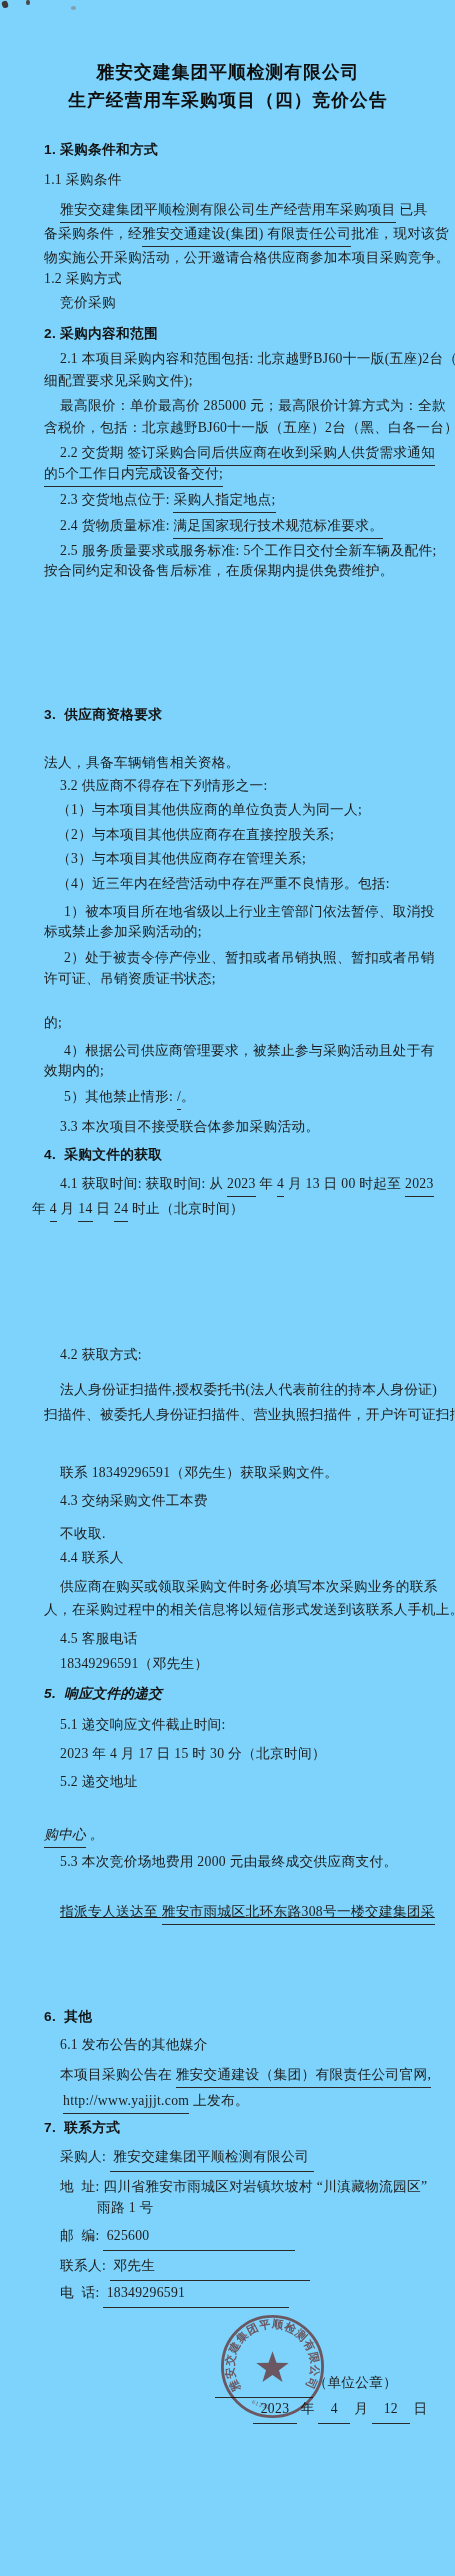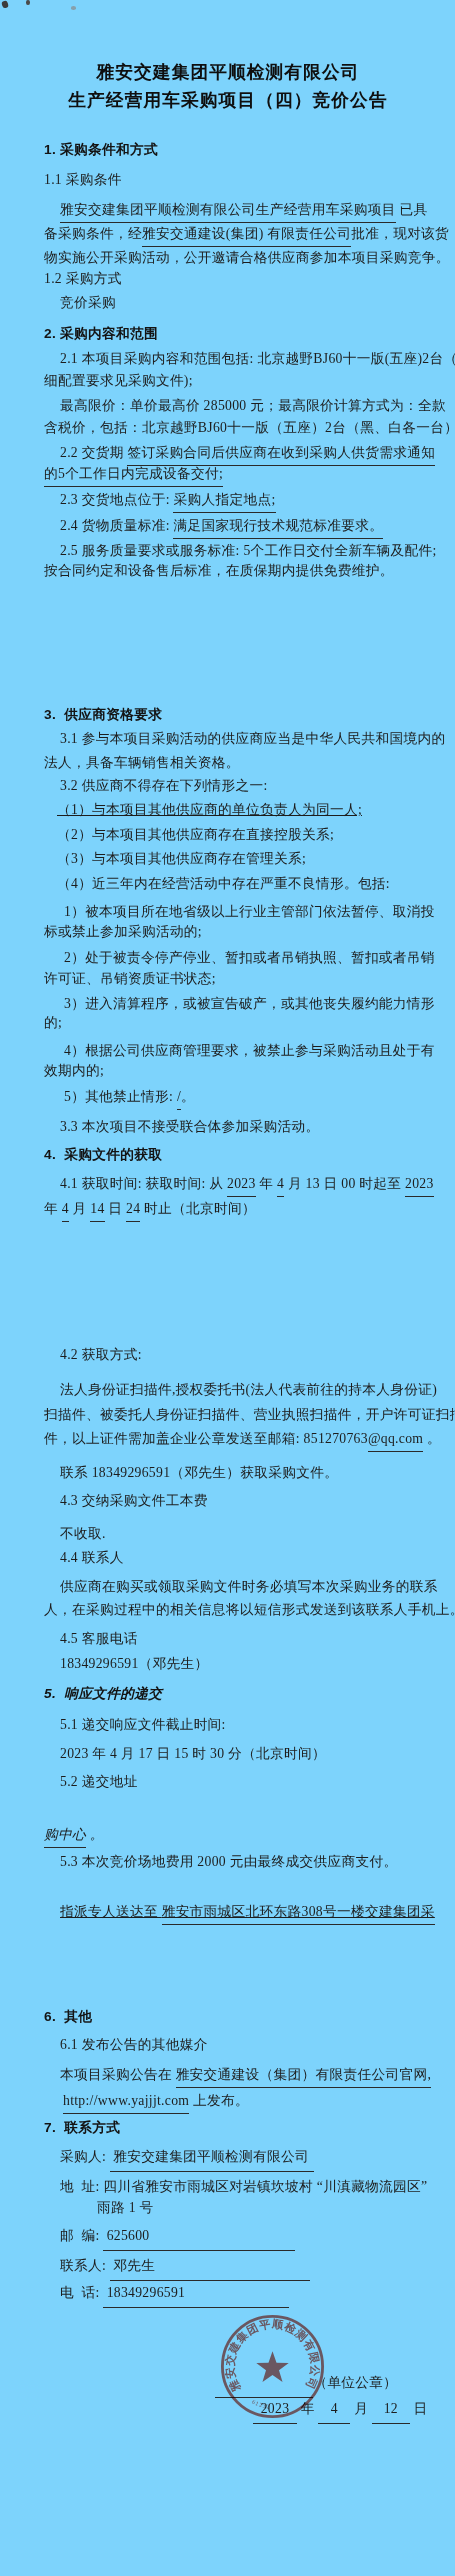--- a/index.html
+++ b/index.html
@@ -60,44 +60,41 @@
       <div class="line" style="top: 371px; left: 44px;"><span>细配置要求见采购文件);</span></div>
       <div class="line" style="top: 396px; left: 60px;"><span class="b">最高限价：</span><span>单价最高价 285000 元；最高限价计算方式为：全款</span></div>
       <div class="line" style="top: 418px; left: 44px;"><span>含税价，包括：北京越野BJ60十一版（五座）2台（黑、白各一台）。</span></div>
       <div class="line" style="top: 443px; left: 60px;"><span>2.2 交货期 </span><span class="u">签订采购合同后供应商在收到采购人供货需求通知</span></div>
       <div class="line" style="top: 464px; left: 44px;"><span class="u">的5个工作日内完成设备交付;</span></div>
       <div class="line" style="top: 490px; left: 60px;"><span>2.3 交货地点位于: </span><span class="u">采购人指定地点;</span></div>
       <div class="line" style="top: 516px; left: 60px;"><span>2.4 货物质量标准: </span><span class="u">满足国家现行技术规范标准要求。</span></div>
       <div class="line" style="top: 541px; left: 60px;"><span>2.5 服务质量要求或服务标准: 5个工作日交付全新车辆及配件;</span></div>
       <div class="line" style="top: 561px; left: 44px;"><span>按合同约定和设备售后标准，在质保期内提供免费维护。</span></div>
       <div class="line h2" style="top: 705px; left: 44px;"><span>3.  供应商资格要求</span></div>
-      <div class="line" style="top: 729px; left: 60px;"><span>3.1 参与本项目采购活动的供应商应当是中华人民共和国境内的</span></div>
       <div class="line" style="top: 753px; left: 44px;"><span>法人，具备车辆销售相关资格。</span></div>
       <div class="line" style="top: 776px; left: 60px;"><span>3.2 供应商不得存在下列情形之一:</span></div>
-      <div class="line" style="top: 800px; left: 57px; text-decoration: underline;"><span>（1）与本项目其他供应商的单位负责人为同一人;</span></div>
+      <div class="line" style="top: 800px; left: 57px;"><span>（1）与本项目其他供应商的单位负责人为同一人;</span></div>
       <div class="line" style="top: 825px; left: 57px;"><span>（2）与本项目其他供应商存在直接控股关系;</span></div>
       <div class="line" style="top: 849px; left: 57px;"><span>（3）与本项目其他供应商存在管理关系;</span></div>
       <div class="line" style="top: 874px; left: 57px;"><span>（4）近三年内在经营活动中存在严重不良情形。包括:</span></div>
       <div class="line" style="top: 902px; left: 64px;"><span>1）被本项目所在地省级以上行业主管部门依法暂停、取消投</span></div>
       <div class="line" style="top: 922px; left: 44px;"><span>标或禁止参加采购活动的;</span></div>
       <div class="line" style="top: 948px; left: 64px;"><span>2）处于被责令停产停业、暂扣或者吊销执照、暂扣或者吊销</span></div>
       <div class="line" style="top: 969px; left: 44px;"><span>许可证、吊销资质证书状态;</span></div>
-      <div class="line" style="top: 994px; left: 64px;"><span>3）进入清算程序，或被宣告破产，或其他丧失履约能力情形</span></div>
       <div class="line" style="top: 1013px; left: 44px;"><span>的;</span></div>
       <div class="line" style="top: 1041px; left: 64px;"><span>4）根据公司供应商管理要求，被禁止参与采购活动且处于有</span></div>
       <div class="line" style="top: 1061px; left: 44px;"><span>效期内的;</span></div>
       <div class="line" style="top: 1087px; left: 64px;"><span>5）其他禁止情形: </span><span class="u">/</span><span>。</span></div>
       <div class="line" style="top: 1117px; left: 60px;"><span>3.3 本次项目不接受联合体参加采购活动。</span></div>
       <div class="line h2" style="top: 1145px; left: 44px;"><span>4.  采购文件的获取</span></div>
       <div class="line" style="top: 1174px; left: 60px;"><span>4.1 获取时间: 获取时间: 从 </span><span class="u">2023</span><span> 年 </span><span class="u">4</span><span> 月 13 日 00 时起至 </span><span class="u">2023</span></div>
-      <div class="line" style="top: 1199px; left: 44px;"><span>年 </span><span class="u">4</span><span> 月 </span><span class="u">14</span><span> 日 </span><span class="u">24</span><span> 时止（北京时间）</span></div>
+      <div class="line" style="top: 1199px; left: 32px;"><span>年 </span><span class="u">4</span><span> 月 </span><span class="u">14</span><span> 日 </span><span class="u">24</span><span> 时止（北京时间）</span></div>
       <div class="line" style="top: 1345px; left: 60px;"><span>4.2 获取方式:</span></div>
       <div class="line" style="top: 1380px; left: 60px;"><span>法人身份证扫描件,授权委托书(法人代表前往的持本人身份证)</span></div>
       <div class="line" style="top: 1405px; left: 44px;"><span>扫描件、被委托人身份证扫描件、营业执照扫描件，开户许可证扫描</span></div>
-      <div class="line" style="top: 1429px; left: 44px;"><span>件，以上证件需加盖企业公章发送至邮箱: 851270763</span><span class="u">@qq.com</span><span> 。</span></div>
       <div class="line" style="top: 1463px; left: 60px;"><span>联系 18349296591（邓先生）获取采购文件。</span></div>
       <div class="line" style="top: 1491px; left: 60px;"><span>4.3 交纳采购文件工本费</span></div>
       <div class="line" style="top: 1524px; left: 60px;"><span>不收取.</span></div>
       <div class="line" style="top: 1548px; left: 60px;"><span>4.4 联系人</span></div>
       <div class="line" style="top: 1577px; left: 60px;"><span>供应商在购买或领取采购文件时务必填写本次采购业务的联系</span></div>
       <div class="line" style="top: 1600px; left: 44px;"><span>人，在采购过程中的相关信息将以短信形式发送到该联系人手机上。</span></div>
       <div class="line" style="top: 1629px; left: 60px;"><span>4.5 客服电话</span></div>
       <div class="line" style="top: 1654px; left: 60px;"><span>18349296591（邓先生）</span></div>
       <div class="line h2" style="top: 1684px; left: 44px; font-style: italic;"><span>5.  响应文件的递交</span></div>
       <div class="line" style="top: 1715px; left: 60px;"><span>5.1 递交响应文件截止时间:</span></div>

